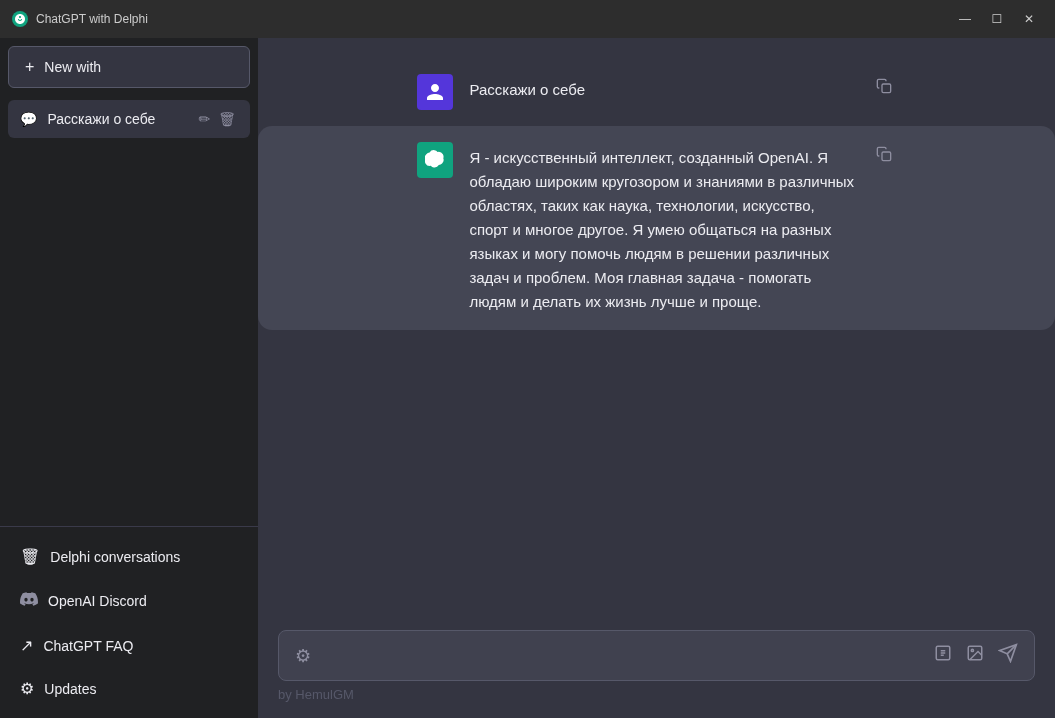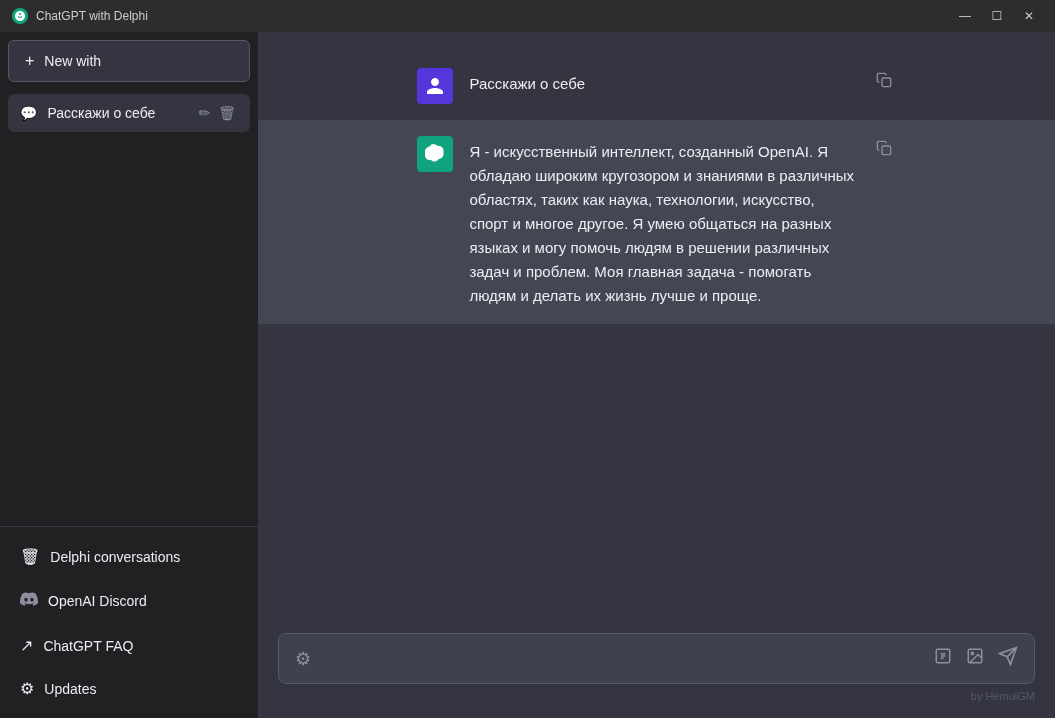--- a/index.html
+++ b/index.html
@@ -9,21 +9,21 @@
       height: 718px;
       background: #1a1a2e;
       font-family: -apple-system, BlinkMacSystemFont, 'Segoe UI', sans-serif;
       overflow: hidden;
       display: flex;
       flex-direction: column;
     }
 
     
     .titlebar {
-      height: 32px;
+      height: 38px;
       background: #2d2d2d;
       display: flex;
       align-items: center;
       justify-content: space-between;
       padding: 0 12px;
       flex-shrink: 0;
       -webkit-app-region: drag;
     }
 
     .titlebar-left {
@@ -200,20 +200,21 @@
       align-items: flex-start;
       gap: 16px;
     }
 
     .message-row.user-row {
       background: #343541;
     }
 
     .message-row.ai-row {
       background: #444654;
+      border-radius: 14px;
     }
 
     .avatar {
       width: 36px;
       height: 36px;
       border-radius: 4px;
       flex-shrink: 0;
       display: flex;
       align-items: center;
       justify-content: center;
@@ -306,23 +307,23 @@
     .input-send-btn {
       background: none;
       border: none;
       color: #8e8ea0;
       cursor: pointer;
       padding: 4px;
       font-size: 20px;
     }
 
     .footer-text {
-      text-align: right;
+      text-align: left;
       color: #565869;
-      font-size: 11px;
+      font-size: 13px;
       margin-top: 6px;
     }
   </style>
 </head>
 <body>
 
 <div class="titlebar">
   <div class="titlebar-left">
     <div class="titlebar-icon">
       <svg width="12" height="12" viewBox="0 0 24 24" fill="none">

